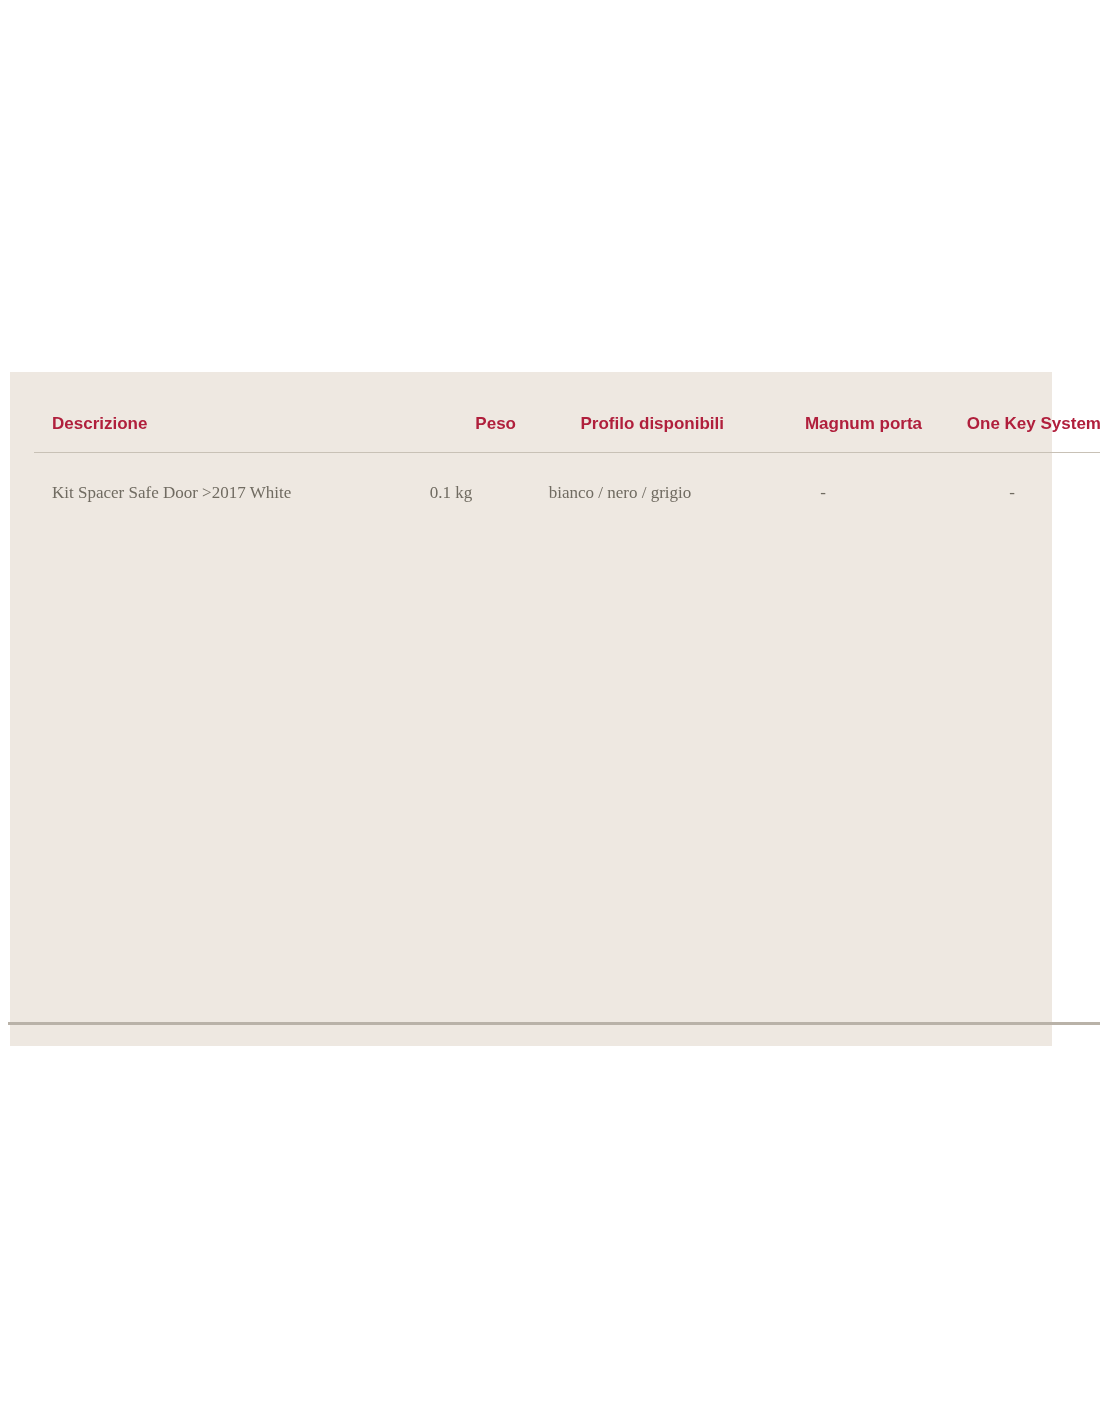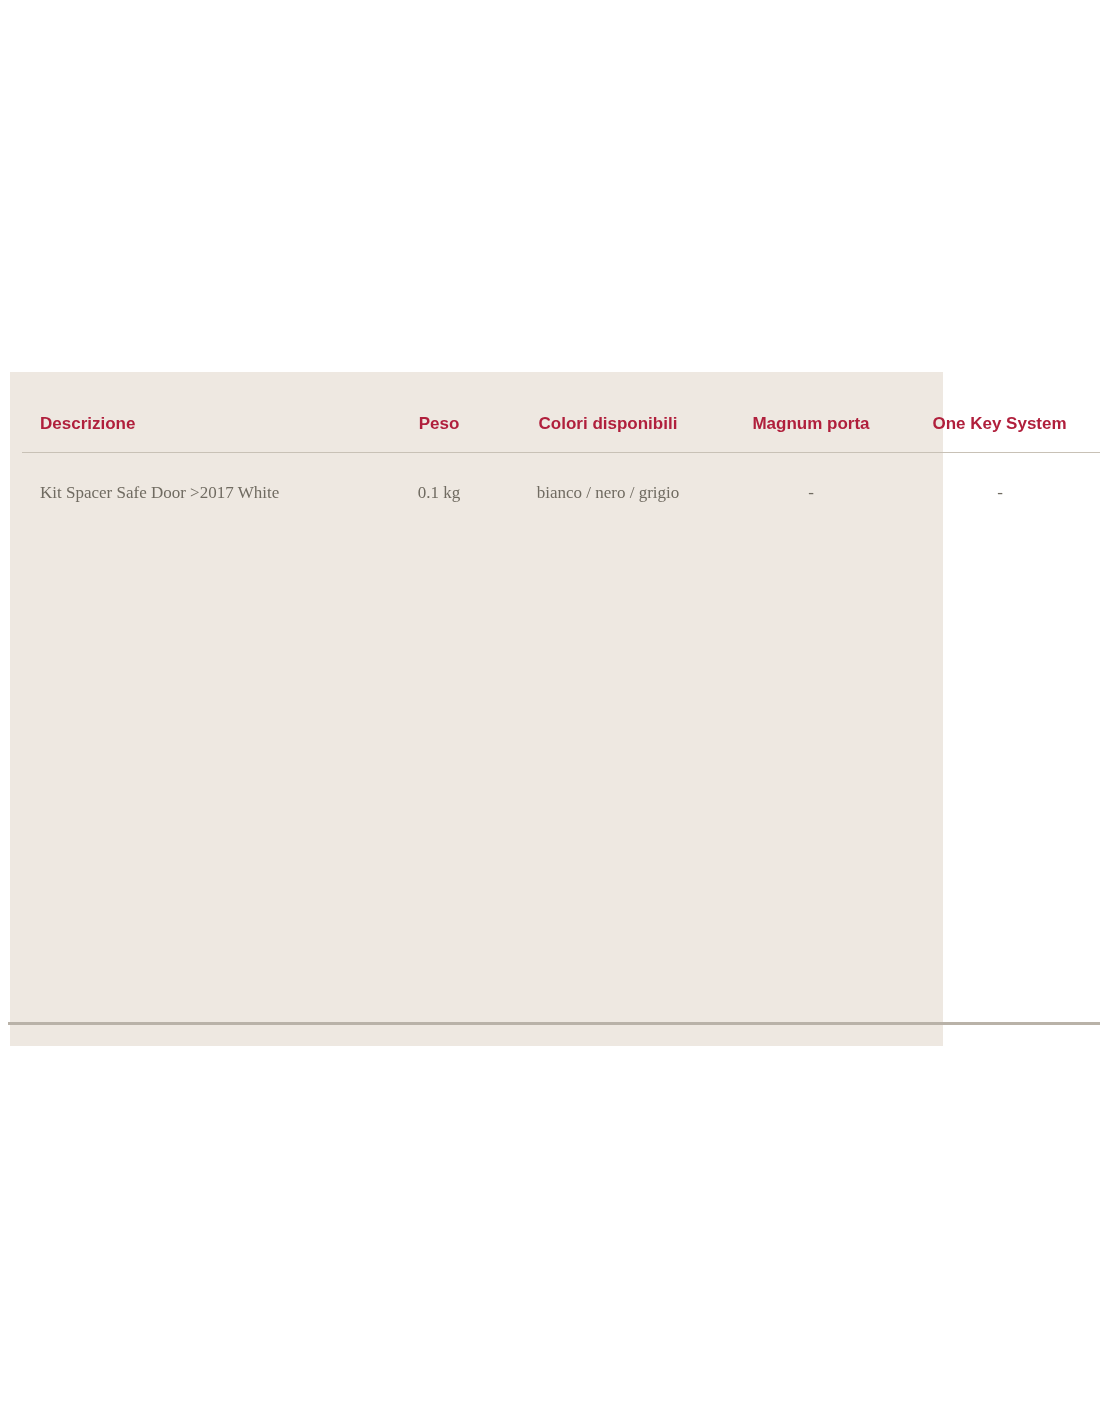--- a/index.html
+++ b/index.html
@@ -11,39 +11,39 @@
     height: 1422px;
     position: relative;
     background: var(--page-bg, #ffffff);
     font-family: "Liberation Sans", "DejaVu Sans", sans-serif;
     overflow: hidden;
   }
   .panel {
     position: absolute;
     left: 10px;
     top: 372px;
-    width: 933px;
+    width: 1042px;
     height: 674px;
     background: var(--panel-bg, #eee8e1);
     box-sizing: border-box;
-    padding-left: 12px;
+    padding-left: 24px;
   }
   table.spec {
     border-collapse: collapse;
     table-layout: fixed;
     width: 1079px;
   }
   table.spec th {
     font-size: 17px;
     font-weight: bold;
     color: var(--header-text, #b01f3c);
     height: 80px;
     box-sizing: border-box;
     padding: 24px 0 0 0;
-    text-align: center;
+    text-align: right;
     vertical-align: middle;
     border-bottom: 1px solid var(--divider, #c8c1b6);
     white-space: nowrap;
   }
   table.spec td {
     font-size: 17px;
     font-weight: normal;
     color: var(--body-text, #706b61);
     height: 81.5px;
     box-sizing: border-box;
@@ -91,21 +91,21 @@
       <col style="width:352px">
       <col style="width:130px">
       <col style="width:208px">
       <col style="width:198px">
       <col style="width:191px">
     </colgroup>
     <thead>
       <tr>
         <th class="c-desc">Descrizione</th>
         <th class="c-peso">Peso</th>
-        <th class="c-colori">Colori disponibili</th>
+        <th class="c-colori">Profilo disponibili</th>
         <th class="c-prof">Magnum porta</th>
         <th class="c-onekey">One Key System</th>
       </tr>
     </thead>
     <tbody>
 
 
 
 
 

